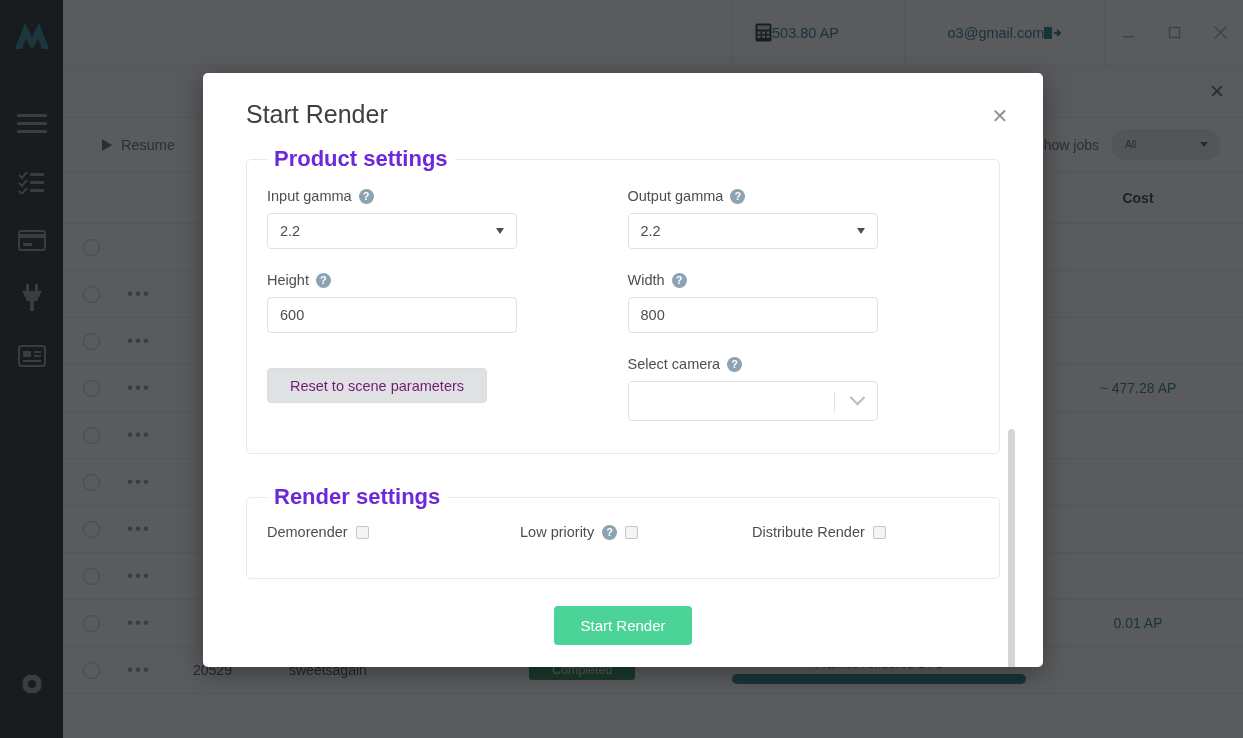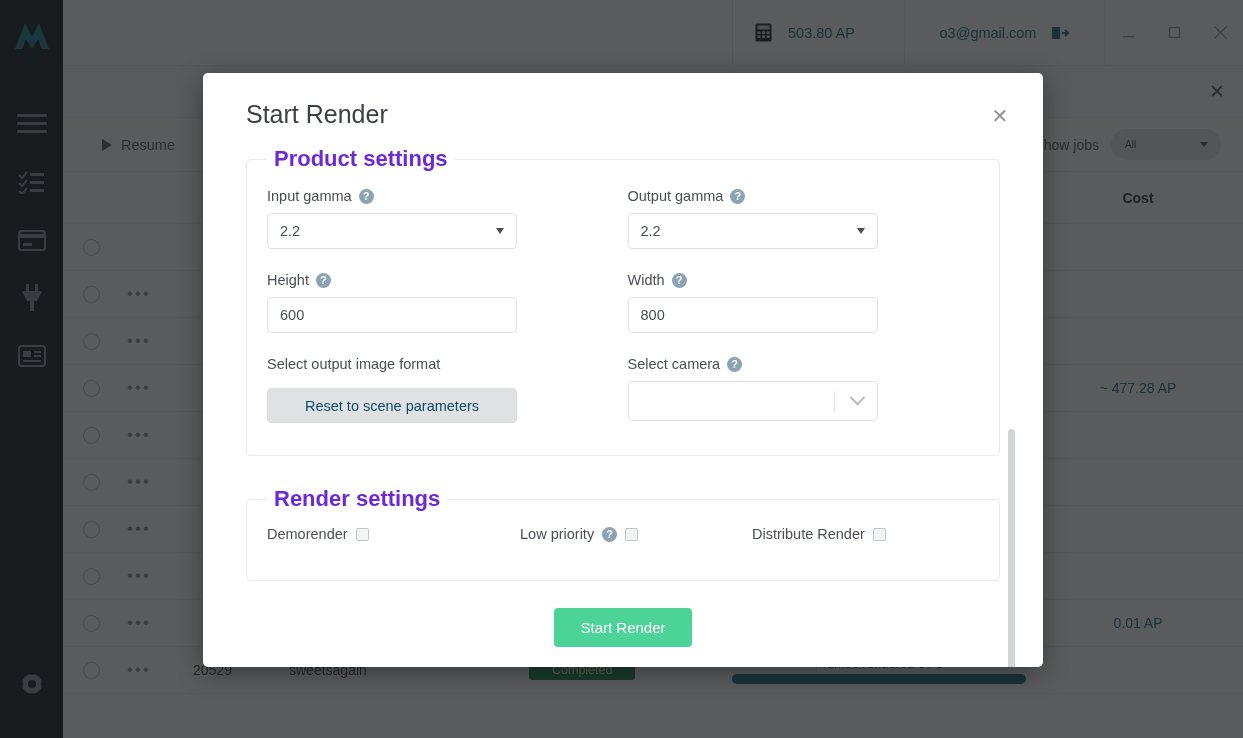--- a/index.html
+++ b/index.html
@@ -29,21 +29,21 @@
   .side-spacer { flex: 1 1 auto; }
   .side-icon.bottom { margin-bottom: 26px; }
 
   .bg-main { flex: 1 1 auto; display: flex; flex-direction: column; min-width: 0; }
 
   .topbar {
     height: 66px; flex: 0 0 66px; display: flex; align-items: stretch;
     justify-content: flex-end; border-bottom: 1px solid #e9ecef; background: #fff;
   }
   .topbar-cell {
-    display: flex; align-items: center; gap: 16px; padding: 0 22px;
+    display: flex; align-items: center; gap: 0; padding: 0 22px;
     border-left: 1px solid #e9ecef; color: #1d6f84; font-size: 14.5px;
   }
   .topbar-cell.balance { min-width: 172px; }
   .topbar-cell.user { min-width: 200px; justify-content: center; }
   .win-ctrls { display: flex; align-items: center; border-left: 1px solid #e9ecef; }
   .win-btn {
     width: 46px; height: 66px; display: flex; align-items: center; justify-content: center;
     color: #9aa0a6;
   }
 
@@ -145,23 +145,23 @@
     width: 250px; height: 40px; border: 1px solid #dfe2e5; border-radius: 4px;
     background:#fff; display:flex; align-items:center; position: relative;
   }
   .rsel .sep { position:absolute; right: 42px; top: 9px; width:1px; height:22px; background:#e2e5e8; }
   .rsel .chev {
     position:absolute; right: 14px; top: 13px; width: 11px; height: 11px;
     border-right: 2px solid #b7bcc2; border-bottom: 2px solid #b7bcc2;
     transform: rotate(45deg) translate(-2px,-2px);
   }
   .reset-btn {
-    width: 250px; height: 35px; background: #e0e1e3; border: 1px solid #dcdde0; border-radius: 4px;
+    width: 220px; height: 35px; background: #e0e1e3; border: 1px solid #dcdde0; border-radius: 4px;
     display:flex; align-items:center; justify-content:center;
-    font-size: 14.5px; color:#0c4a6e; margin-top: 14px;
+    font-size: 14.5px; color:#701a75; margin-top: 14px;
   }
   .checks { display: flex; align-items: center; }
   .chk-item { display:flex; align-items:center; gap: 8px; font-size: 14.5px; color:#4a4f55; }
   .chk-item.i0 { width: 253px; }
   .chk-item.i1 { width: 232px; }
   .chkbox { width: 13px; height: 13px; border: 1px solid #c3c7cb; border-radius: 2px; background:#f3f4f5; }
   .start-wrap { display:flex; justify-content:center; margin-top: 27px; }
   .start-btn {
     background: #4cd397; color:#fff; font-size: 15px; border-radius: 4px;
     padding: 11px 26px; border: none;
@@ -517,23 +517,20 @@
             <div class="flabel">
               <span>Width</span>
               <span class="help">?</span>
             </div>
             <div class="inp">
               <span>800</span>
             </div>
           </div>
 
           <div class="field">
-            <div class="flabel">
-              <span>Select output image format</span>
-            </div>
             <div class="reset-btn">Reset to scene parameters</div>
           </div>
 
           <div class="field">
             <div class="flabel">
               <span>Select camera</span>
               <span class="help">?</span>
             </div>
             <div class="rsel">
               <span></span>

